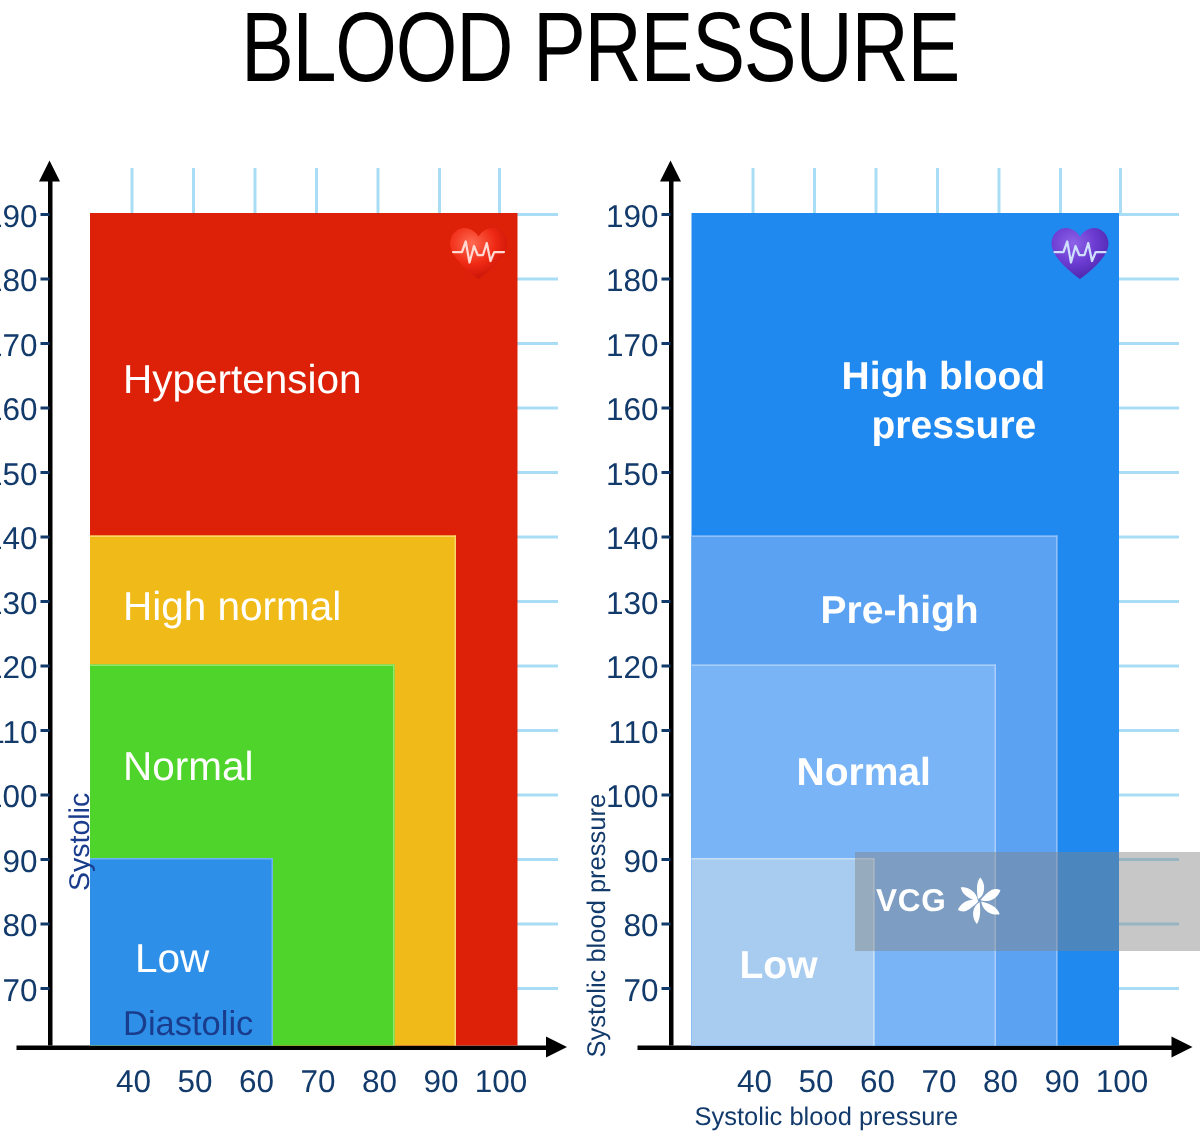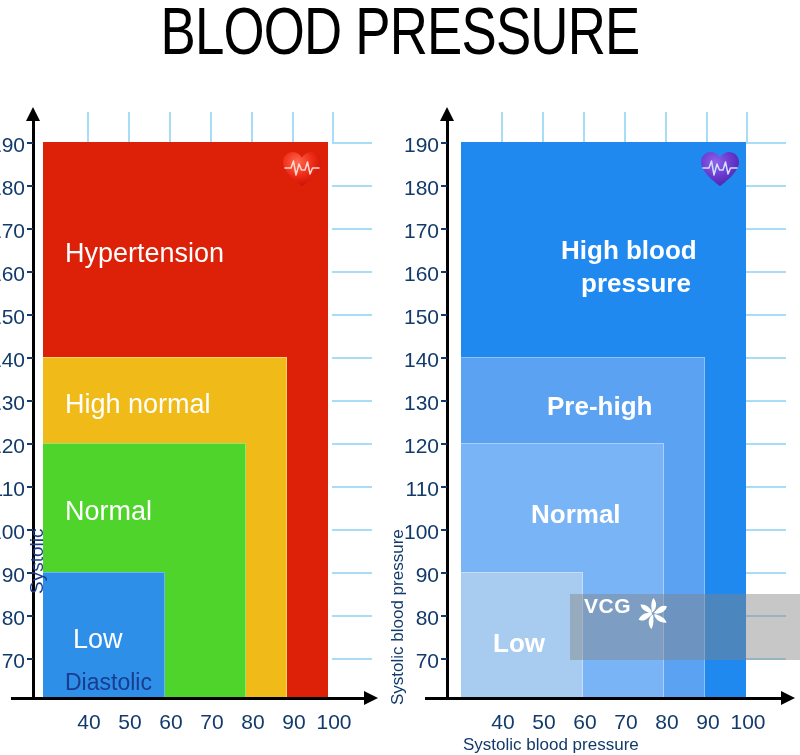--- a/index.html
+++ b/index.html
@@ -39,21 +39,21 @@
   }
   #chart-left  { left: 0px;   top: 105px; width: 400px; height: 650px; }
   #chart-right { left: 398px; top: 105px; width: 402px; height: 650px; }
 
   
   .plot {
     position: absolute;
     overflow: visible;
   }
   
-  #plot-left  { left: 43px;  top: 37px; width: 285px; height: 555px; }
+  #plot-left  { left: 60px;  top: 37px; width: 285px; height: 555px; }
   #plot-right { left: 63px;  top: 37px; width: 285px; height: 555px; }
 
   
   .axis-y, .axis-x {
     position: absolute;
     background: #000000;
   }
   .axis-y { width: 3px; }
   .axis-x { height: 3px; }
 
@@ -139,24 +139,25 @@
   }
   .rot { transform: rotate(-90deg); transform-origin: left bottom; }
 
   
   .heart-icon { position: absolute; }
 
   
   #watermark {
     position: absolute;
     left: 570px;
-    top: 594px;
+    top: 568px;
     width: 230px;
     height: 66px;
     display: flex;
+    align-items: center;
     pointer-events: none;
   }
   #watermark-bar {
     position: absolute;
     left: 0; top: 0;
     width: 230px; height: 66px;
     background: rgba(130,130,130,0.45);
   }
   #wm-logo-text {
     position: relative;

